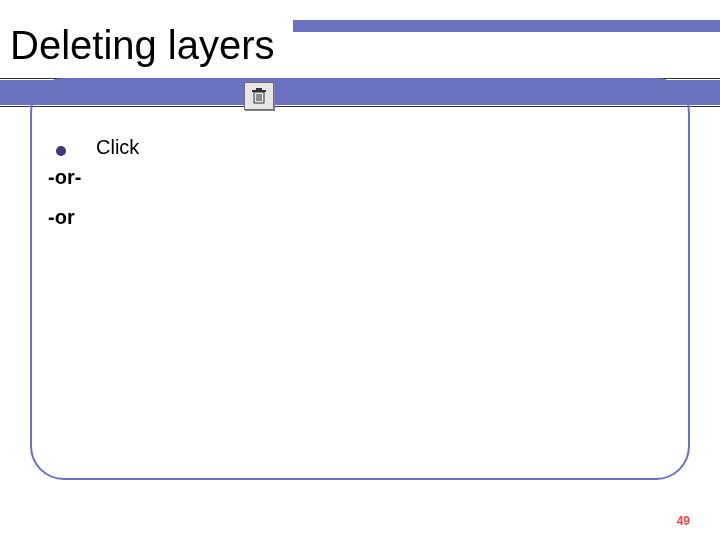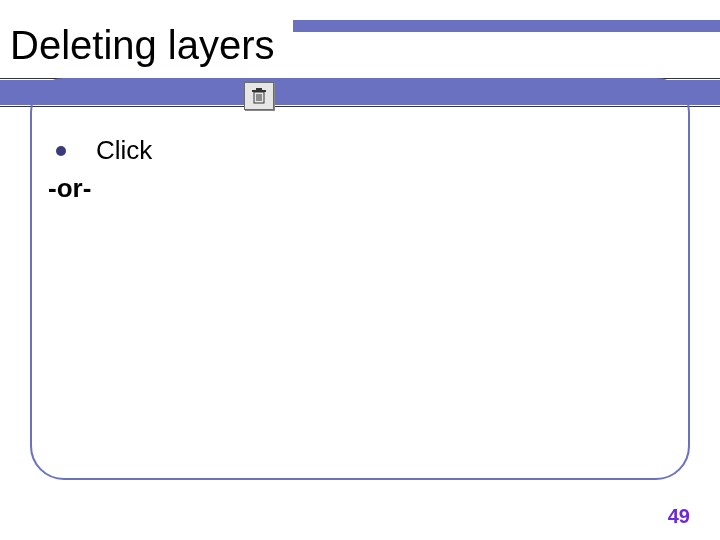--- a/index.html
+++ b/index.html
@@ -82,21 +82,21 @@
     align-items: center;
     justify-content: center;
   }
   .trash-btn svg { display: block; }
   
   .content {
     position: absolute;
     left: 48px;
     right: 48px;
     top: 130px;
-    font-size: 26px;
+    font-size: 20px;
     line-height: 1.3;
     color: #000;
   }
   .row {
     display: flex;
     align-items: flex-start;
     margin: 4px 0;
   }
   .bullet {
     width: 10px;
@@ -110,23 +110,23 @@
   }
   .row .text { flex: 1 1 auto; }
   .or-row {
     margin: 4px 0 14px 0;
     font-weight: bold;
   }
   .page-num {
     position: absolute;
     right: 30px;
     bottom: 12px;
-    font-size: 20px;
+    font-size: 12px;
     font-weight: bold;
-    color: #6d28d9;
+    color: #ef4444;
   }
 </style>
 </head>
 <body>
 
 <div class="slide">
 
   <div class="header-band"></div>
 
   <div class="title-box">
@@ -155,19 +155,20 @@
   <div class="content">
 
     <div class="row">
       <span class="bullet"></span>
       <span class="text">Click</span>
     </div>
 
     <div class="or-row">-or-</div>
 
 
+    <div class="or-row">-or</div>
 
 
   </div>
 
   <div class="page-num">49</div>
 
 </div>
 
 </body></html>

